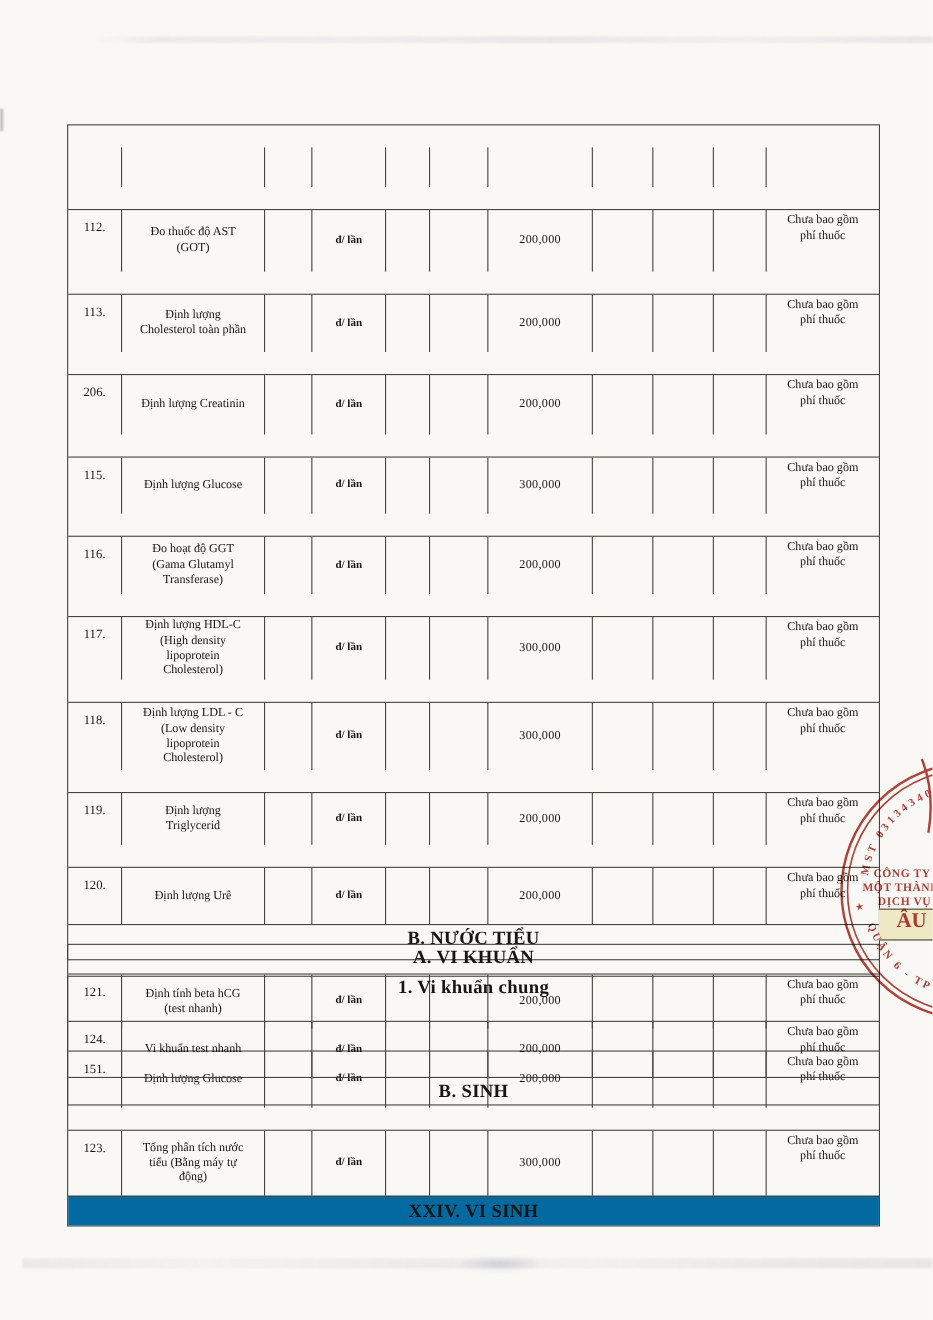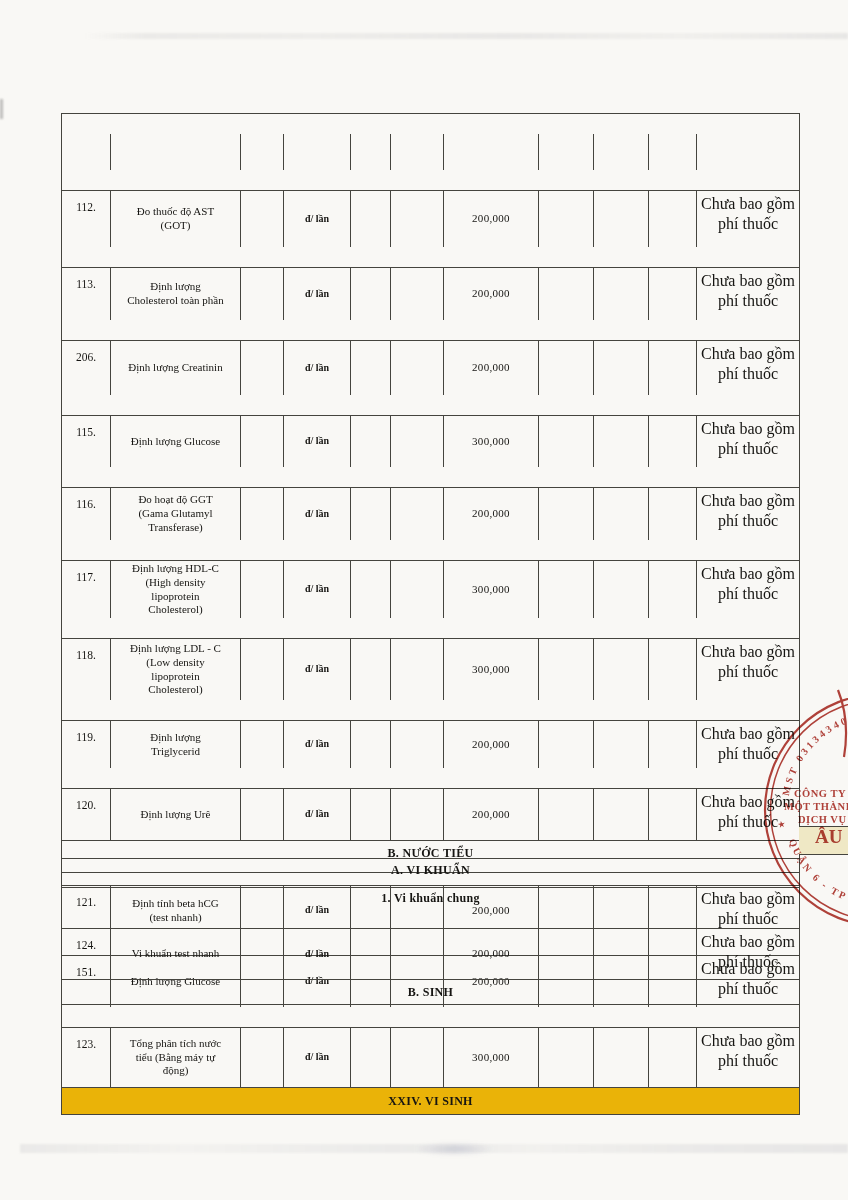--- a/index.html
+++ b/index.html
@@ -33,25 +33,25 @@
   .c0{width:48px;align-items:flex-start;padding-top:9px;font-size:11.5px;}
   .c1{width:130px;white-space:pre-line;}
   .c2{width:43px;}
   .c3{width:67px;font-weight:bold;font-size:10px;}
   .c4{width:40px;}
   .c5{width:53px;}
   .c6{width:95px;letter-spacing:.3px;}
   .c7{width:55px;}
   .c8{width:55px;}
   .c9{width:48px;}
-  .c10{width:103px;align-items:flex-start;padding-top:3px;white-space:pre-line;font-size:16px;}
+  .c10{width:103px;align-items:flex-start;padding-top:3px;white-space:pre-line;font-size:11px;}
   .secrow{display:flex;align-items:center;justify-content:center;
      border-top:1px solid var(--line);box-sizing:border-box;
-     font-weight:bold;font-size:12px;letter-spacing:.3px;}
-  .bandrow{background:#eab308;}
+     font-weight:bold;font-size:17px;letter-spacing:.3px;}
+  .bandrow{background:#0369a1;}
   .band-ext{position:absolute;left:799px;top:826px;width:49px;height:29px;box-sizing:border-box;
      background:#efe8c5;border-top:1px solid var(--line);border-bottom:1px solid var(--line);z-index:1;}
   
   .stamp{position:absolute;right:0;top:685px;width:90px;height:250px;overflow:hidden;
      z-index:5;mix-blend-mode:multiply;opacity:.93;pointer-events:none;}
   .stamp text{fill:#ad342c;}
 </style>
 </head>
 <body>
 

